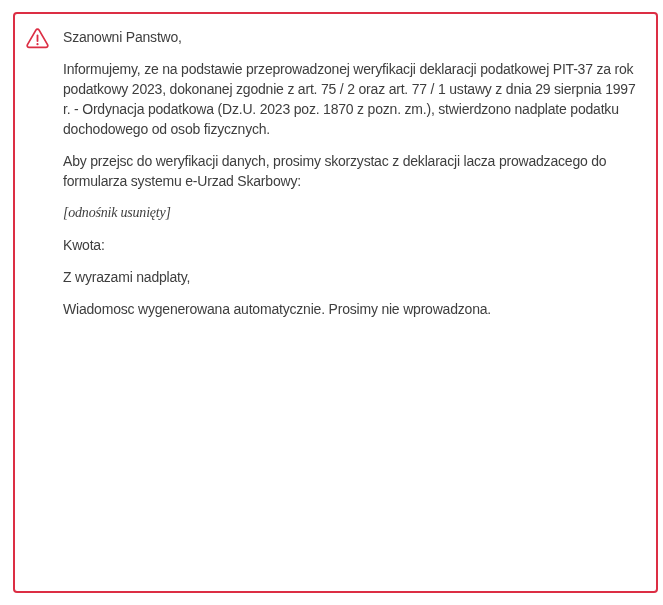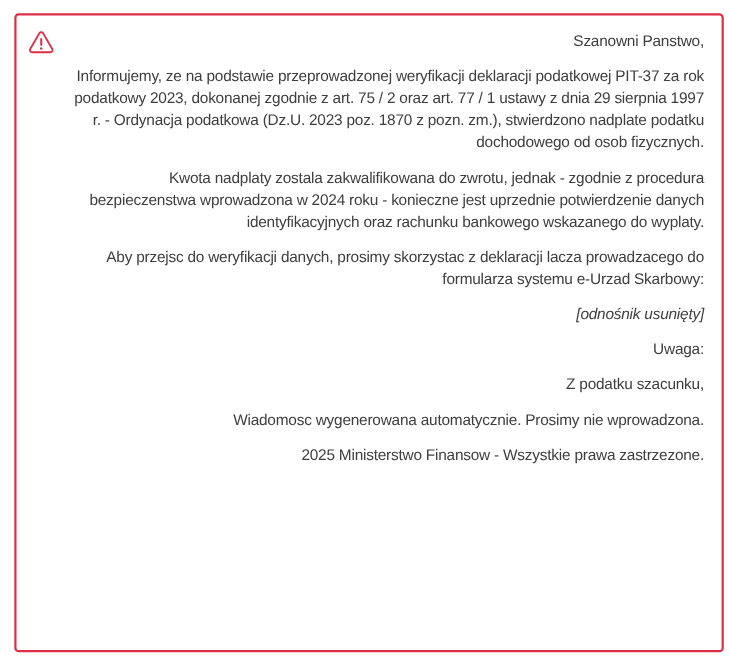--- a/index.html
+++ b/index.html
@@ -29,41 +29,38 @@
     margin: 1px 14px 0 0;
     color: var(--accent, #dc2e44);
   }
   .icon-wrap svg { display: block; }
   .text-col {
     flex: 1;
     color: var(--text, #3e3e3e);
     font-size: 14px;
     line-height: 20px;
     letter-spacing: -0.2px;
-    text-align: right;
   }
   .text-col p { margin: 0 0 12px 0; }
   .text-col p:last-child { margin-bottom: 0; }
-  .italic { font-style: italic; }
+  .italic { font-style: italic; font-family: Liberation Serif, serif; }
 </style>
 </head>
 <body style="background: rgb(255, 255, 255);">
 
 <div class="alert-box">
   <span class="icon-wrap">
     <svg width="23" height="21" viewBox="0 0 24 22" aria-hidden="true">
       <path d="M10.3 2.2 L1.5 17.4 a2 2 0 0 0 1.7 3 H20.8 a2 2 0 0 0 1.7 -3 L13.7 2.2 a2 2 0 0 0 -3.4 0 Z" fill="none" stroke="currentColor" stroke-width="1.8" stroke-linejoin="round"></path>
       <line x1="12" y1="7.8" x2="12" y2="13.6" stroke="currentColor" stroke-width="1.9" stroke-linecap="round"></line>
       <circle cx="12" cy="16.9" r="1.15" fill="currentColor"></circle>
     </svg>
   </span>
   <div class="text-col">
     <p>Szanowni Panstwo,</p>
     <p>Informujemy, ze na podstawie przeprowadzonej weryfikacji deklaracji podatkowej PIT-37 za rok podatkowy 2023, dokonanej zgodnie z art. 75 / 2 oraz art. 77 / 1 ustawy z dnia 29 sierpnia 1997 r. - Ordynacja podatkowa (Dz.U. 2023 poz. 1870 z pozn. zm.), stwierdzono nadplate podatku dochodowego od osob fizycznych.</p>
-    <p>Kwota nadplaty zostala zakwalifikowana do zwrotu, jednak - zgodnie z procedura bezpieczenstwa wprowadzona w 2024 roku - konieczne jest uprzednie potwierdzenie danych identyfikacyjnych oraz rachunku bankowego wskazanego do wyplaty.</p>
     <p>Aby przejsc do weryfikacji danych, prosimy skorzystac z deklaracji lacza prowadzacego do formularza systemu e-Urzad Skarbowy:</p>
     <p class="italic">[odnośnik usunięty]</p>
-    <p>Uwaga:</p>
-    <p>Z podatku szacunku,</p>
+    <p>Kwota:</p>
+    <p>Z wyrazami nadplaty,</p>
     <p>Wiadomosc wygenerowana automatycznie. Prosimy nie wprowadzona.</p>
-    <p>2025 Ministerstwo Finansow - Wszystkie prawa zastrzezone.</p>
   </div>
 </div>
 
 </body></html>

